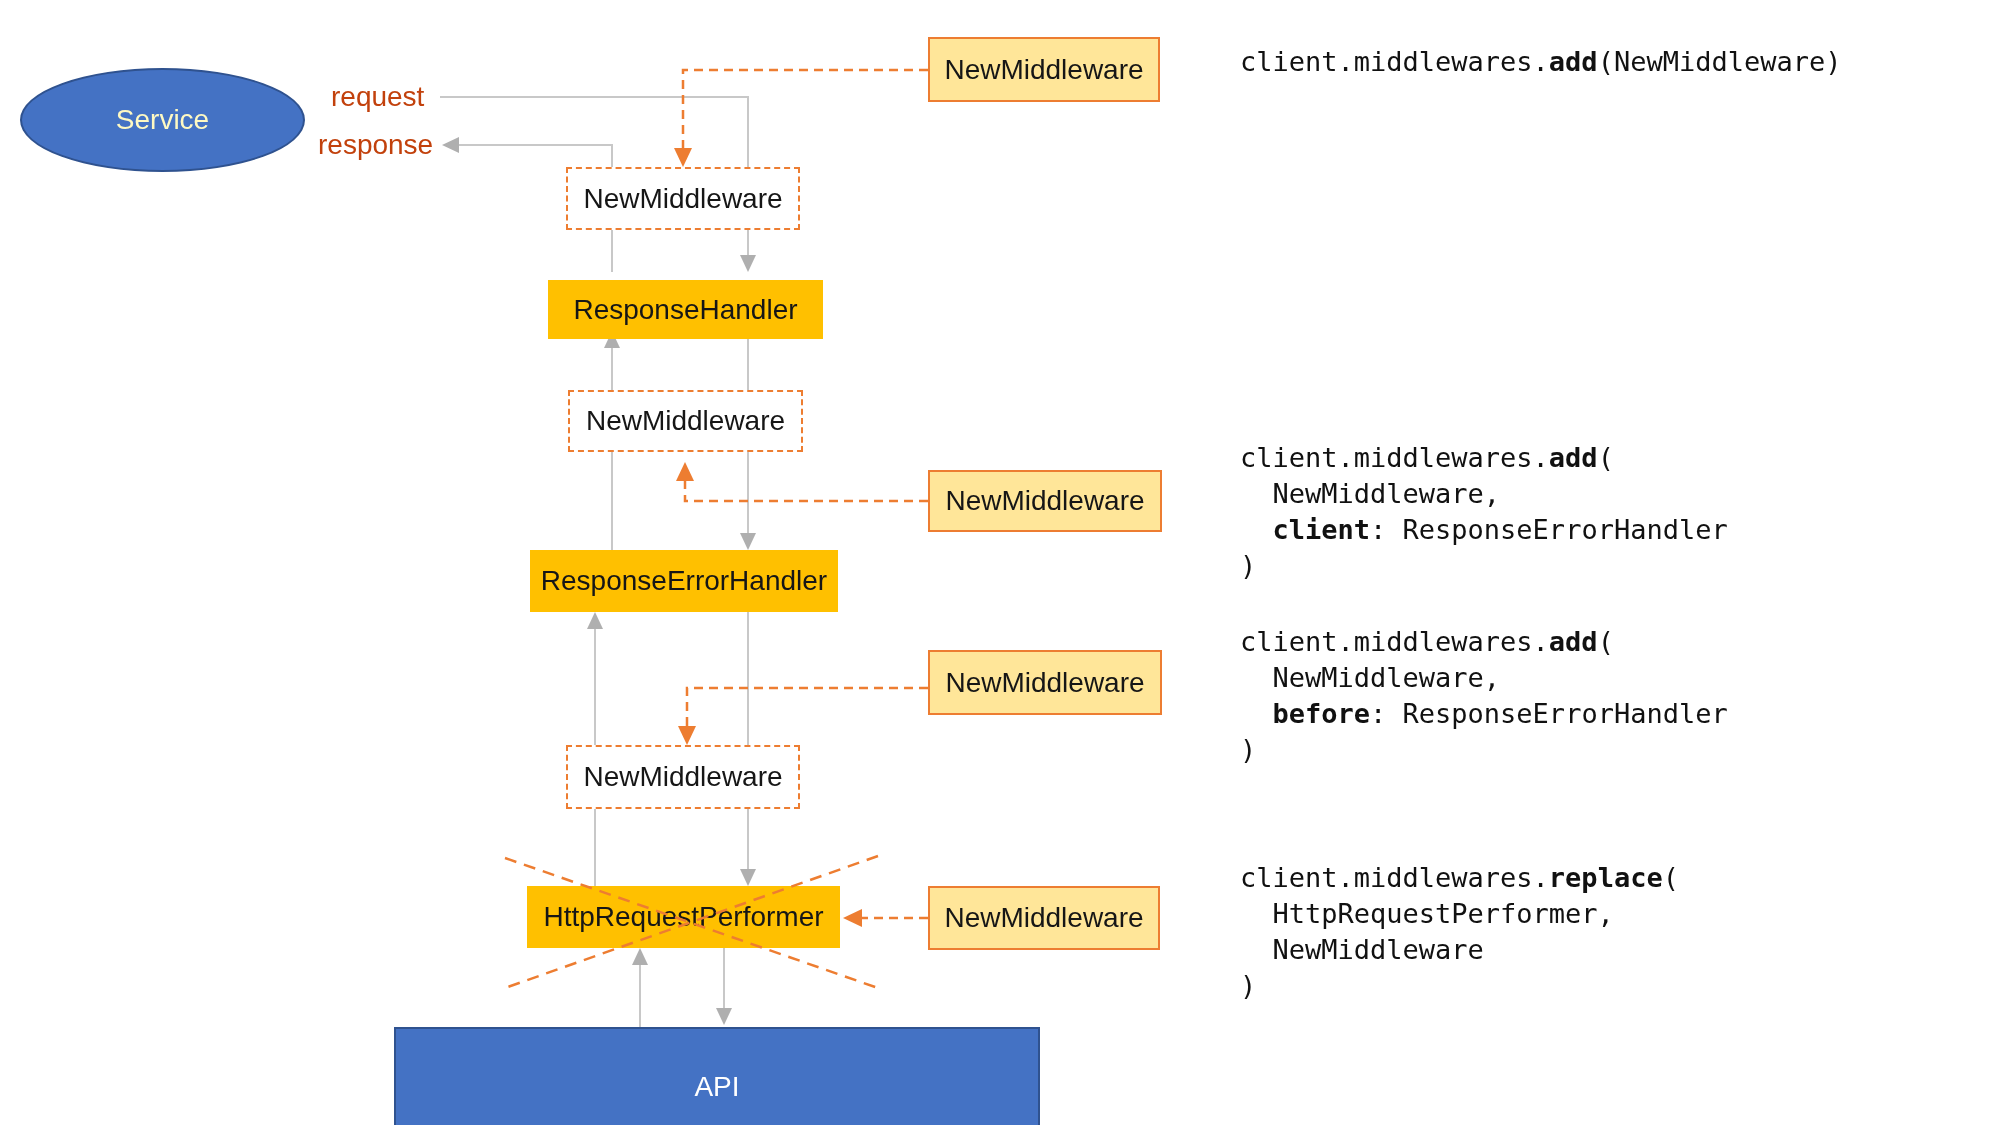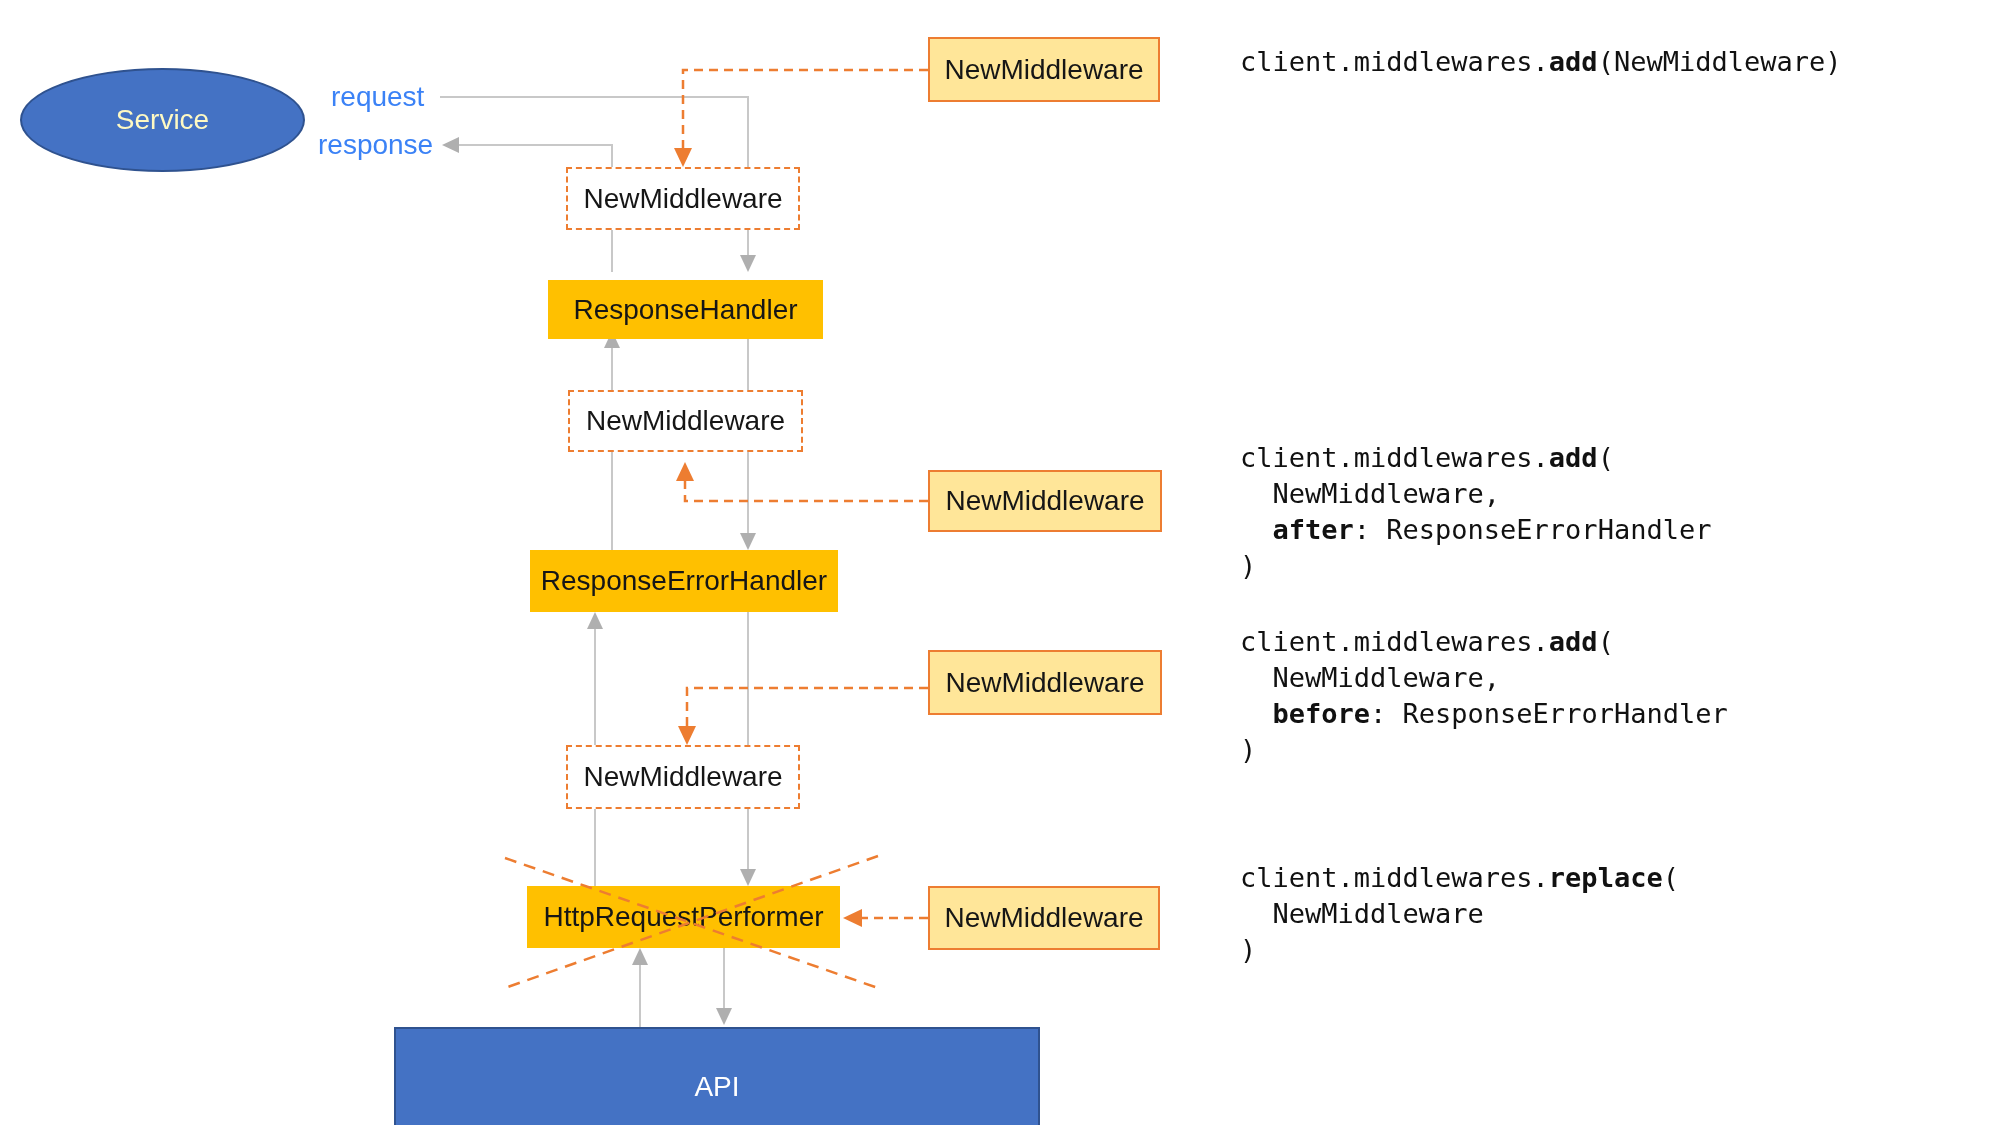--- a/index.html
+++ b/index.html
@@ -19,21 +19,21 @@
   .ellipse {
     background:#4472C4; border:2px solid #2F528F; border-radius:50%;
     color:#fef9c3;
   }
   .solid-amber { background:#FFC000; }
   .dashed-box  { background:#ffffff; border:2.5px dashed #ED7D31; }
   .side-box    { background:#FFE699; border:2.5px solid #ED7D31; }
   .blue-box    { background:#4472C4; border:2px solid #2F528F; color:#ffffff; }
 
   .flow-label {
-    position:absolute; z-index:2; font-size:28px; color:#3b82f6;
+    position:absolute; z-index:2; font-size:28px; color:#c2410c;
   }
 
   .code-block {
     position:absolute; z-index:2; left:1240px;
     font-family:"DejaVu Sans Mono","Liberation Mono",monospace;
     font-size:27px; line-height:36px; color:#111111; white-space:pre;
   }
   .code-block .b { font-weight:700; }
 </style>
 </head>
@@ -132,17 +132,17 @@
   </div>
 
   <svg class="layer layer-cross" viewBox="0 0 2000 1125">
     <g stroke="#ED7D31" stroke-width="2.5" stroke-dasharray="12 8" fill="none">
       <line x1="505" y1="858" x2="878" y2="988"></line>
       <line x1="878" y1="856" x2="505" y2="988"></line>
     </g>
   </svg>
 
   <div class="code-block" style="top:44px;"><div><span>client.middlewares.</span><span class="b">add</span><span>(NewMiddleware)</span></div></div>
-  <div class="code-block" style="top:440px;"><div><span>client.middlewares.</span><span class="b">add</span><span>(</span></div><div><span>  NewMiddleware,</span></div><div><span>  </span><span class="b">after</span><span>: ResponseErrorHandler</span></div><div><span>)</span></div></div>
+  <div class="code-block" style="top:440px;"><div><span>client.middlewares.</span><span class="b">add</span><span>(</span></div><div><span>  NewMiddleware,</span></div><div><span>  </span><span class="b">client</span><span>: ResponseErrorHandler</span></div><div><span>)</span></div></div>
   <div class="code-block" style="top:624px;"><div><span>client.middlewares.</span><span class="b">add</span><span>(</span></div><div><span>  NewMiddleware,</span></div><div><span>  </span><span class="b">before</span><span>: ResponseErrorHandler</span></div><div><span>)</span></div></div>
-  <div class="code-block" style="top:860px;"><div><span>client.middlewares.</span><span class="b">replace</span><span>(</span></div><div><span>  NewMiddleware</span></div><div><span>)</span></div></div>
+  <div class="code-block" style="top:860px;"><div><span>client.middlewares.</span><span class="b">replace</span><span>(</span></div><div><span>  HttpRequestPerformer,</span></div><div><span>  NewMiddleware</span></div><div><span>)</span></div></div>
 
 </div>
 
 </body></html>

